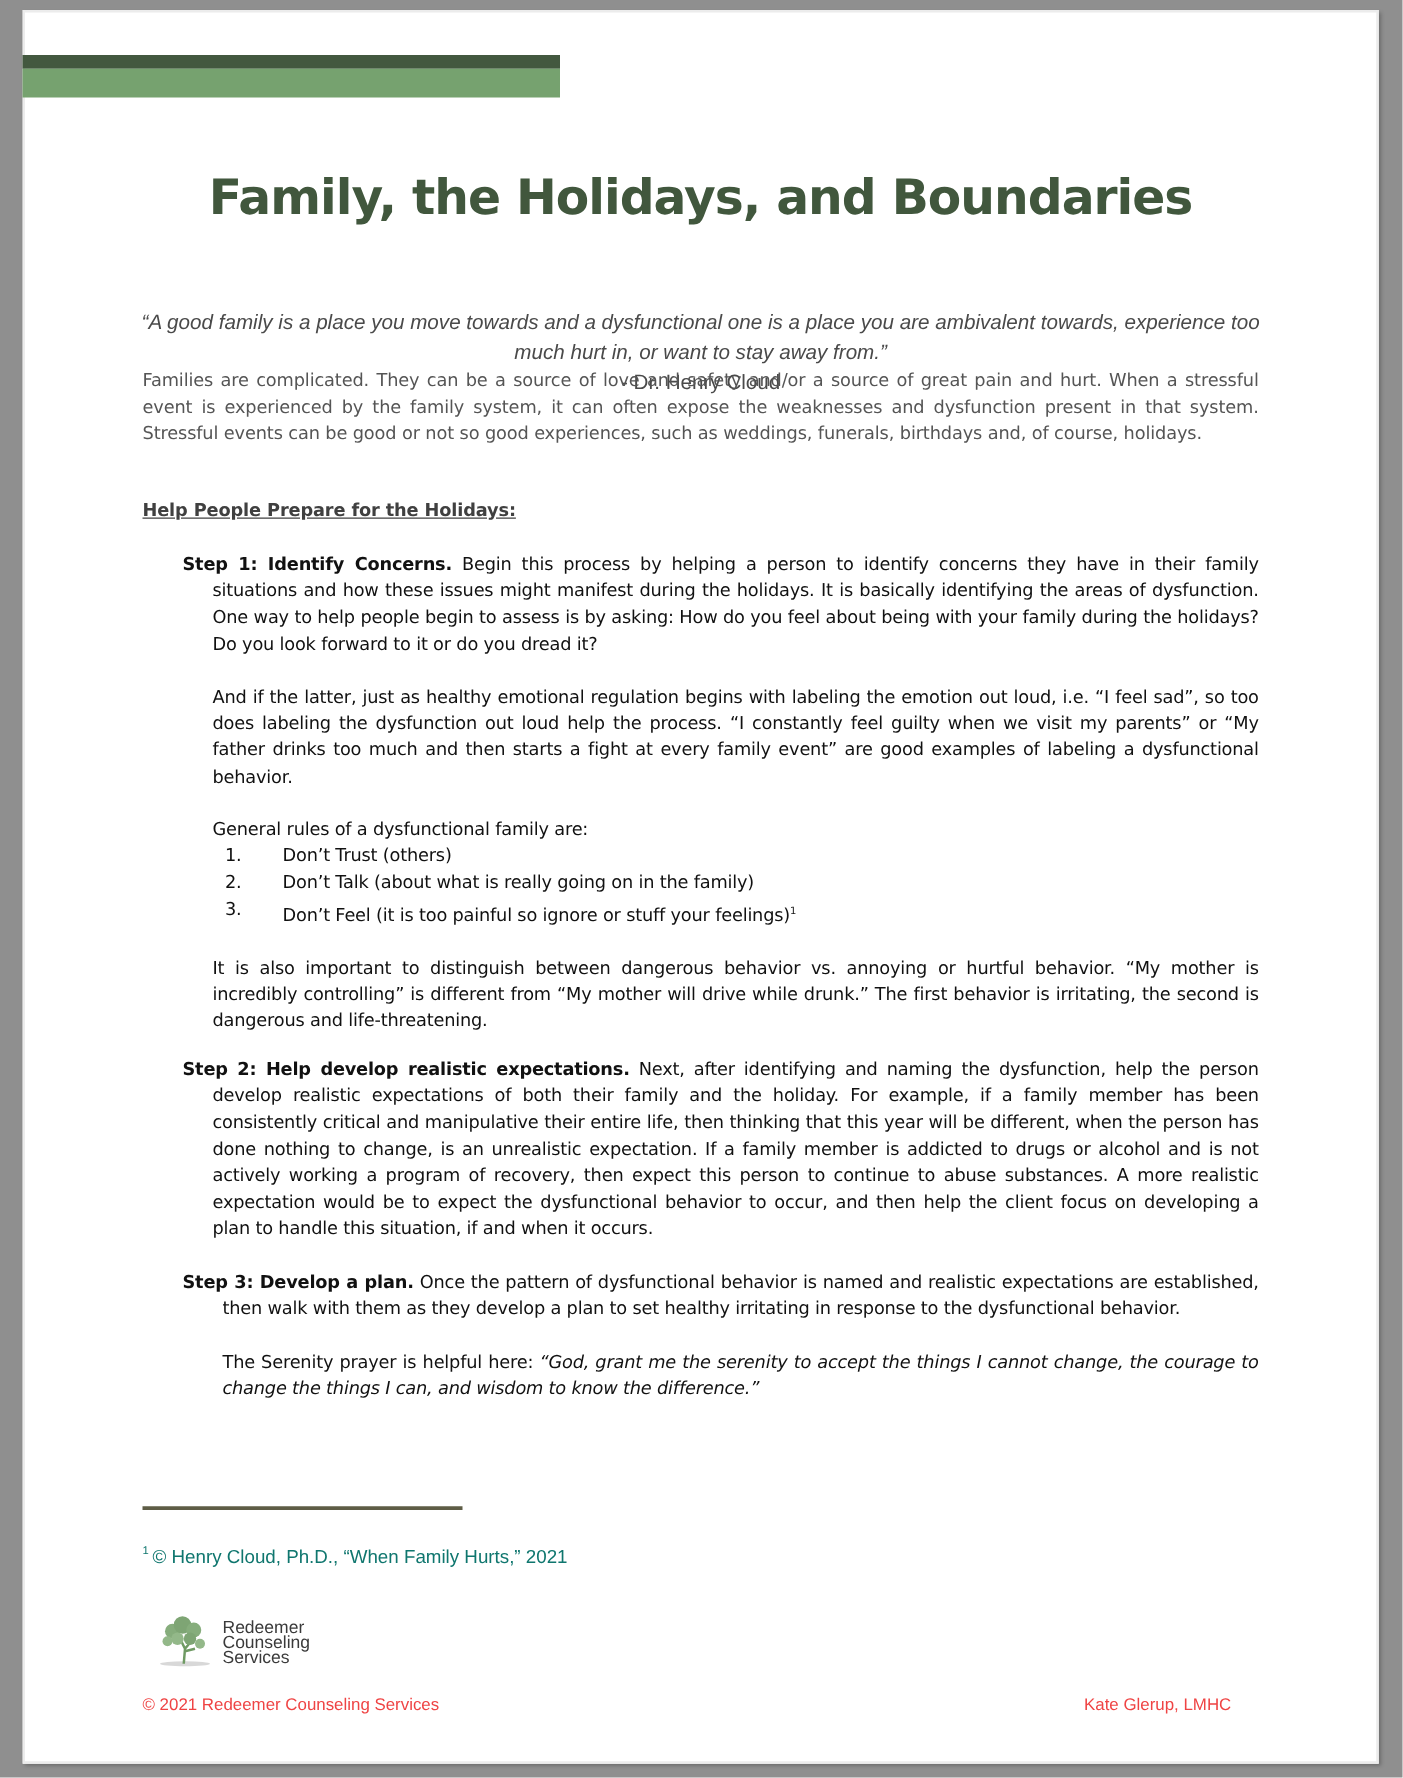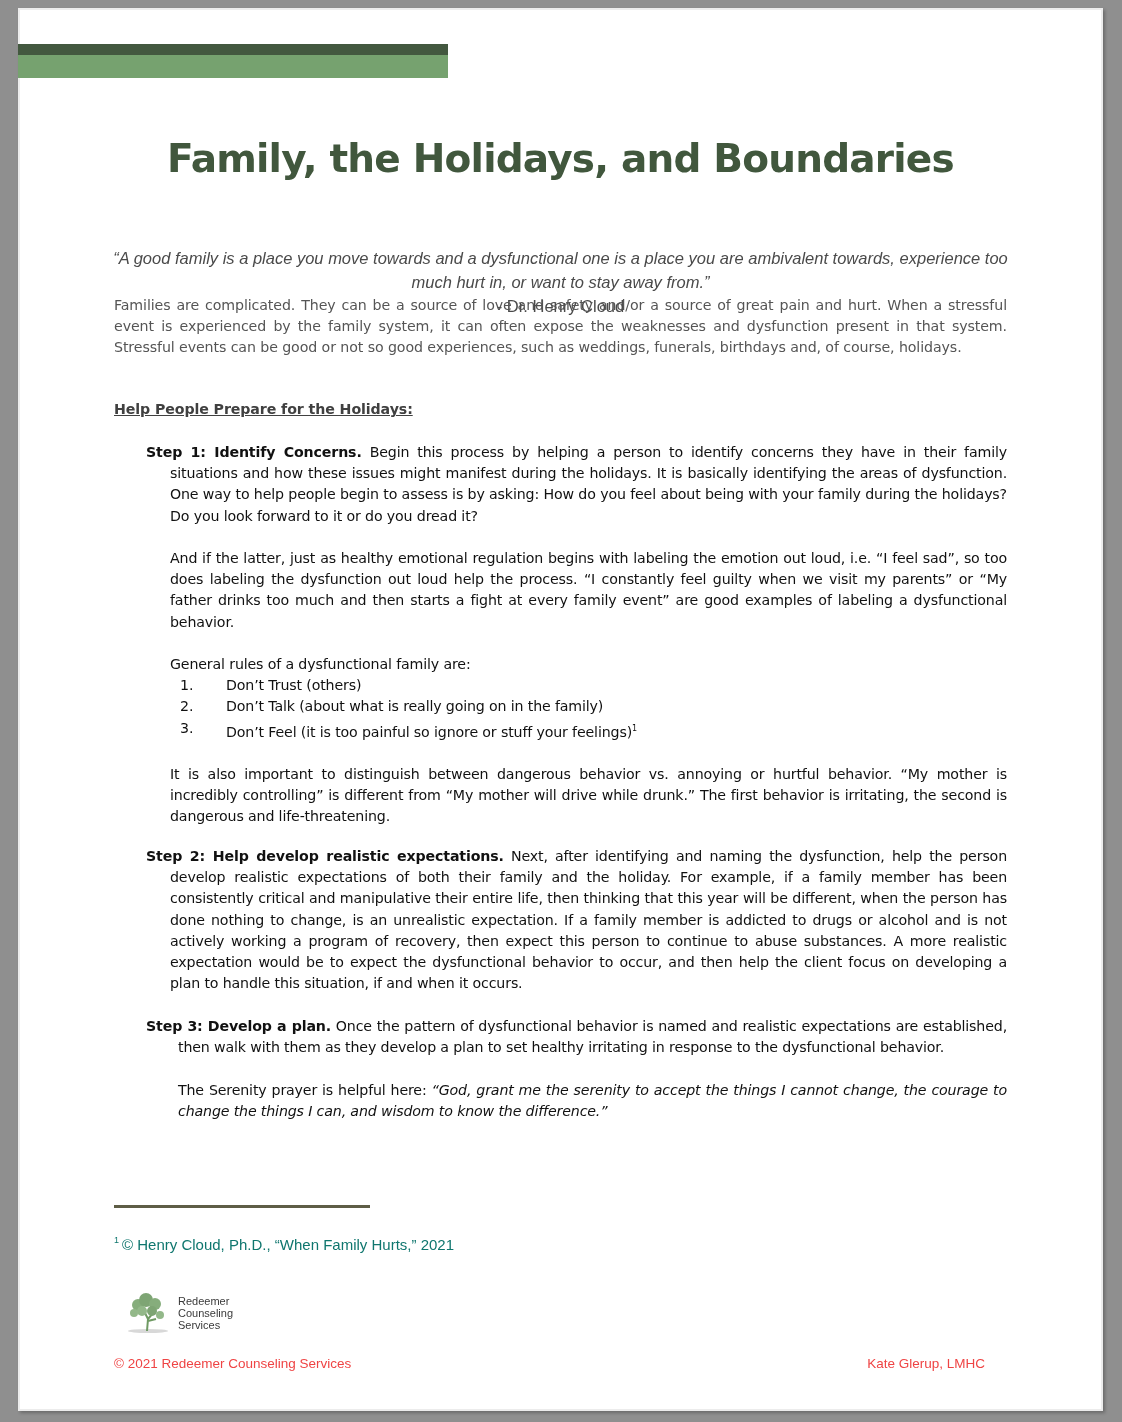--- a/index.html
+++ b/index.html
@@ -98,21 +98,21 @@
   }
   .footnote sup { font-size: 9px; vertical-align: 7px; margin-right: 3px; }
   .logo {
     position: absolute; left: 106px; top: 1283px;
     display: flex; align-items: center;
   }
   .logo svg { width: 46px; height: 44px; }
   .logo-text {
     margin-left: 8px;
     font-family: "Liberation Sans", sans-serif;
-    font-size: 11px; line-height: 12px;
+    font-size: 14px; line-height: 12px;
     color: #3a3a3a;
   }
   .logo-text span { display: block; }
   .footer-left, .footer-right {
     position: absolute; top: 1348px;
     font-family: "Liberation Sans", sans-serif;
     font-size: 13.5px;
     color: #ef4444;
     text-align: center;
   }

